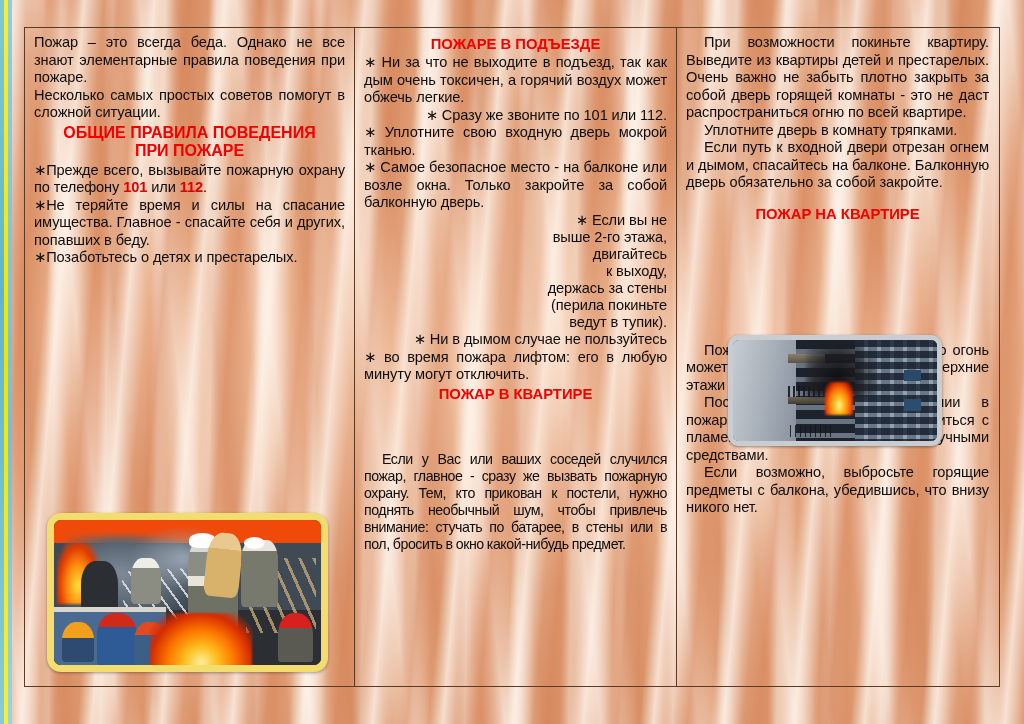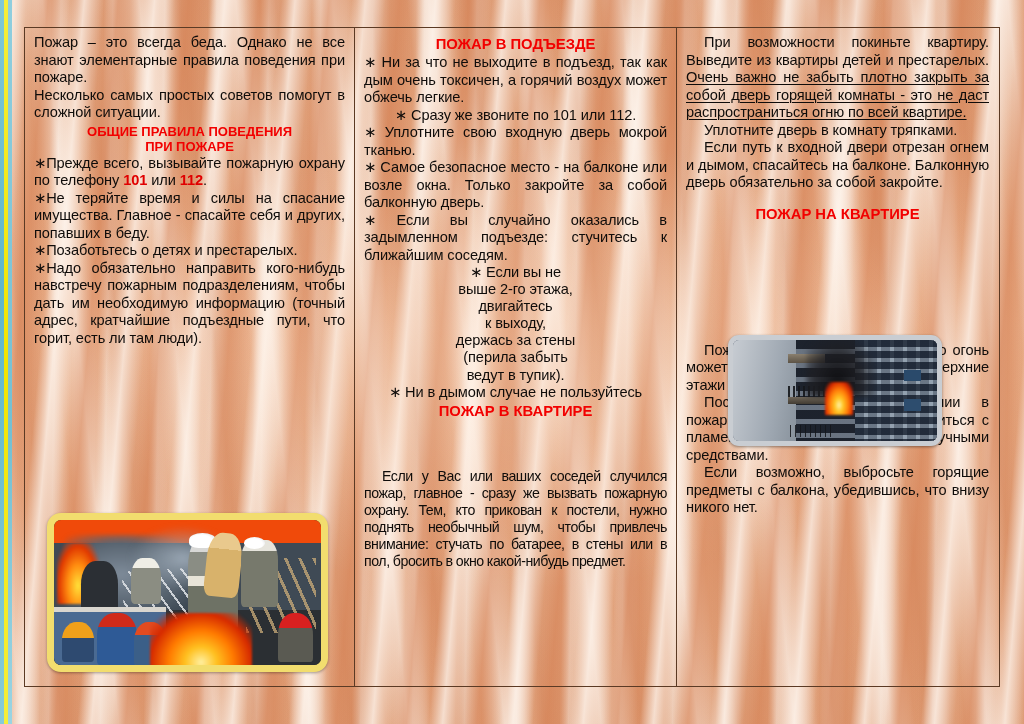--- a/index.html
+++ b/index.html
@@ -92,37 +92,37 @@
   
   .p {
     margin: 0 0 0 0;
     color: #0f0c0a;
     font-size: 14.6px;
     line-height: 1.20;
     text-align: justify;
     text-justify: inter-word;
     letter-spacing: -0.1px;
   }
-  .p.left  { text-align: center; }
+  .p.left  { text-align: right; }
   .p.indent{ text-indent: 18px; }
   .p.tight { line-height: 1.17; }
 
   .heading {
     margin: 2px 0 1px 0;
     text-align: center;
     color: #f20000;
     font-weight: bold;
     font-size: 14.8px;
     line-height: 1.16;
     letter-spacing: 0px;
   }
-  .heading.big { font-size: 13px; }
+  .heading.big { font-size: 16px; }
 
   .num-red { color: #e00000; font-weight: bold; }
-  .u { text-decoration: underline; text-decoration-thickness: 1px; text-underline-offset: 2px; }
+  .u { text-decoration-thickness: 1px; text-underline-offset: 2px; }
   
   .squeeze {
     font-size: 14.2px;
     letter-spacing: -0.45px;
     word-spacing: -0.4px;
     margin-top: 48px;
   }
 
   
   .photo-wrap-1 {
@@ -326,21 +326,20 @@
 
       <div class="heading big">
         <span>ОБЩИЕ ПРАВИЛА ПОВЕДЕНИЯ</span><br>
         <span>ПРИ ПОЖАРЕ</span>
       </div>
 
       <p class="p"><span>∗Прежде всего, вызывайте пожарную охрану по телефону </span><span class="num-red">101</span><span> или </span><span class="num-red">112</span><span>.</span></p>
 
       <p class="p">∗Не теряйте время и силы на спасание имущества. Главное - спасайте себя и других, попавших в беду.</p>
       <p class="p">∗Позаботьтесь о детях и престарелых.</p>
-      <p class="p">∗Надо обязательно направить кого-нибудь навстречу пожарным подразделениям, чтобы дать им необходимую информацию (точный адрес, кратчайшие подъездные пути, что горит, есть ли там люди).</p>
 
       <div class="photo-wrap-1">
         <div class="photo">
           <div class="ph1-bg"></div>
           <div class="ph1-smoke"></div>
           <div class="ph1-smoke2"></div>
           <div class="ph1-ladder"></div>
           <div class="ph1-ladder2"></div>
           <div class="ph1-fireL"></div>
           <div class="ph1-ff-dark"></div>
@@ -356,39 +355,39 @@
           <div class="ph1-resc-c"></div>
           <div class="ph1-resc-d"></div>
           <div class="ph1-fireB"></div>
         </div>
       </div>
 
     </div>
 
     <div class="column col-2">
 
-      <div class="heading">ПОЖАР В ПОДЪЕЗДЕ</div>
+      <div class="heading">ПОЖАРЕ В ПОДЪЕЗДЕ</div>
 
       <p class="p">∗ Ни за что не выходите в подъезд, так как дым очень токсичен, а горячий воздух может обжечь легкие.</p>
       <p class="p left">∗  Сразу же звоните по 101 или 112.</p>
       <p class="p">∗ Уплотните свою входную дверь мокрой тканью.</p>
       <p class="p">∗ Самое безопасное место - на балконе или возле окна. Только закройте за собой балконную дверь.</p>
-      <p class="p">∗  Если вы случайно оказались в задымленном подъезде: стучитесь к ближайшим соседям.</p>
 
       <p class="p left tight">
         <span> ∗  Если вы не</span><br>
         <span>выше 2-го этажа,</span><br>
         <span>двигайтесь</span><br>
         <span>к выходу,</span><br>
         <span>держась за стены</span><br>
-        <span>(перила забыть</span><br>
+        <span>(перила покиньте</span><br>
         <span>ведут в тупик).</span>
       </p>
 
       <p class="p left">∗  Ни в дымом случае не пользуйтесь</p>
+      <p class="p">∗ во время пожара лифтом: его в любую минуту могут отключить.</p>
 
       <div class="heading">ПОЖАР В КВАРТИРЕ</div>
 
       <p class="p indent squeeze">Если у Вас или ваших соседей случился пожар, главное - сразу же вызвать пожарную охрану. Тем, кто прикован к постели, нужно поднять необычный шум, чтобы привлечь внимание: стучать по батарее, в стены или в пол, бросить в окно какой-нибудь предмет.</p>
 
     </div>
 
     <div class="column col-3">
 
       <p class="p indent"><span>При возможности покиньте квартиру. Выведите из квартиры детей и престарелых. </span><span class="u">Очень важно не забыть плотно закрыть за собой дверь горящей комнаты - это не даст распространиться огню по всей квартире.</span></p>

